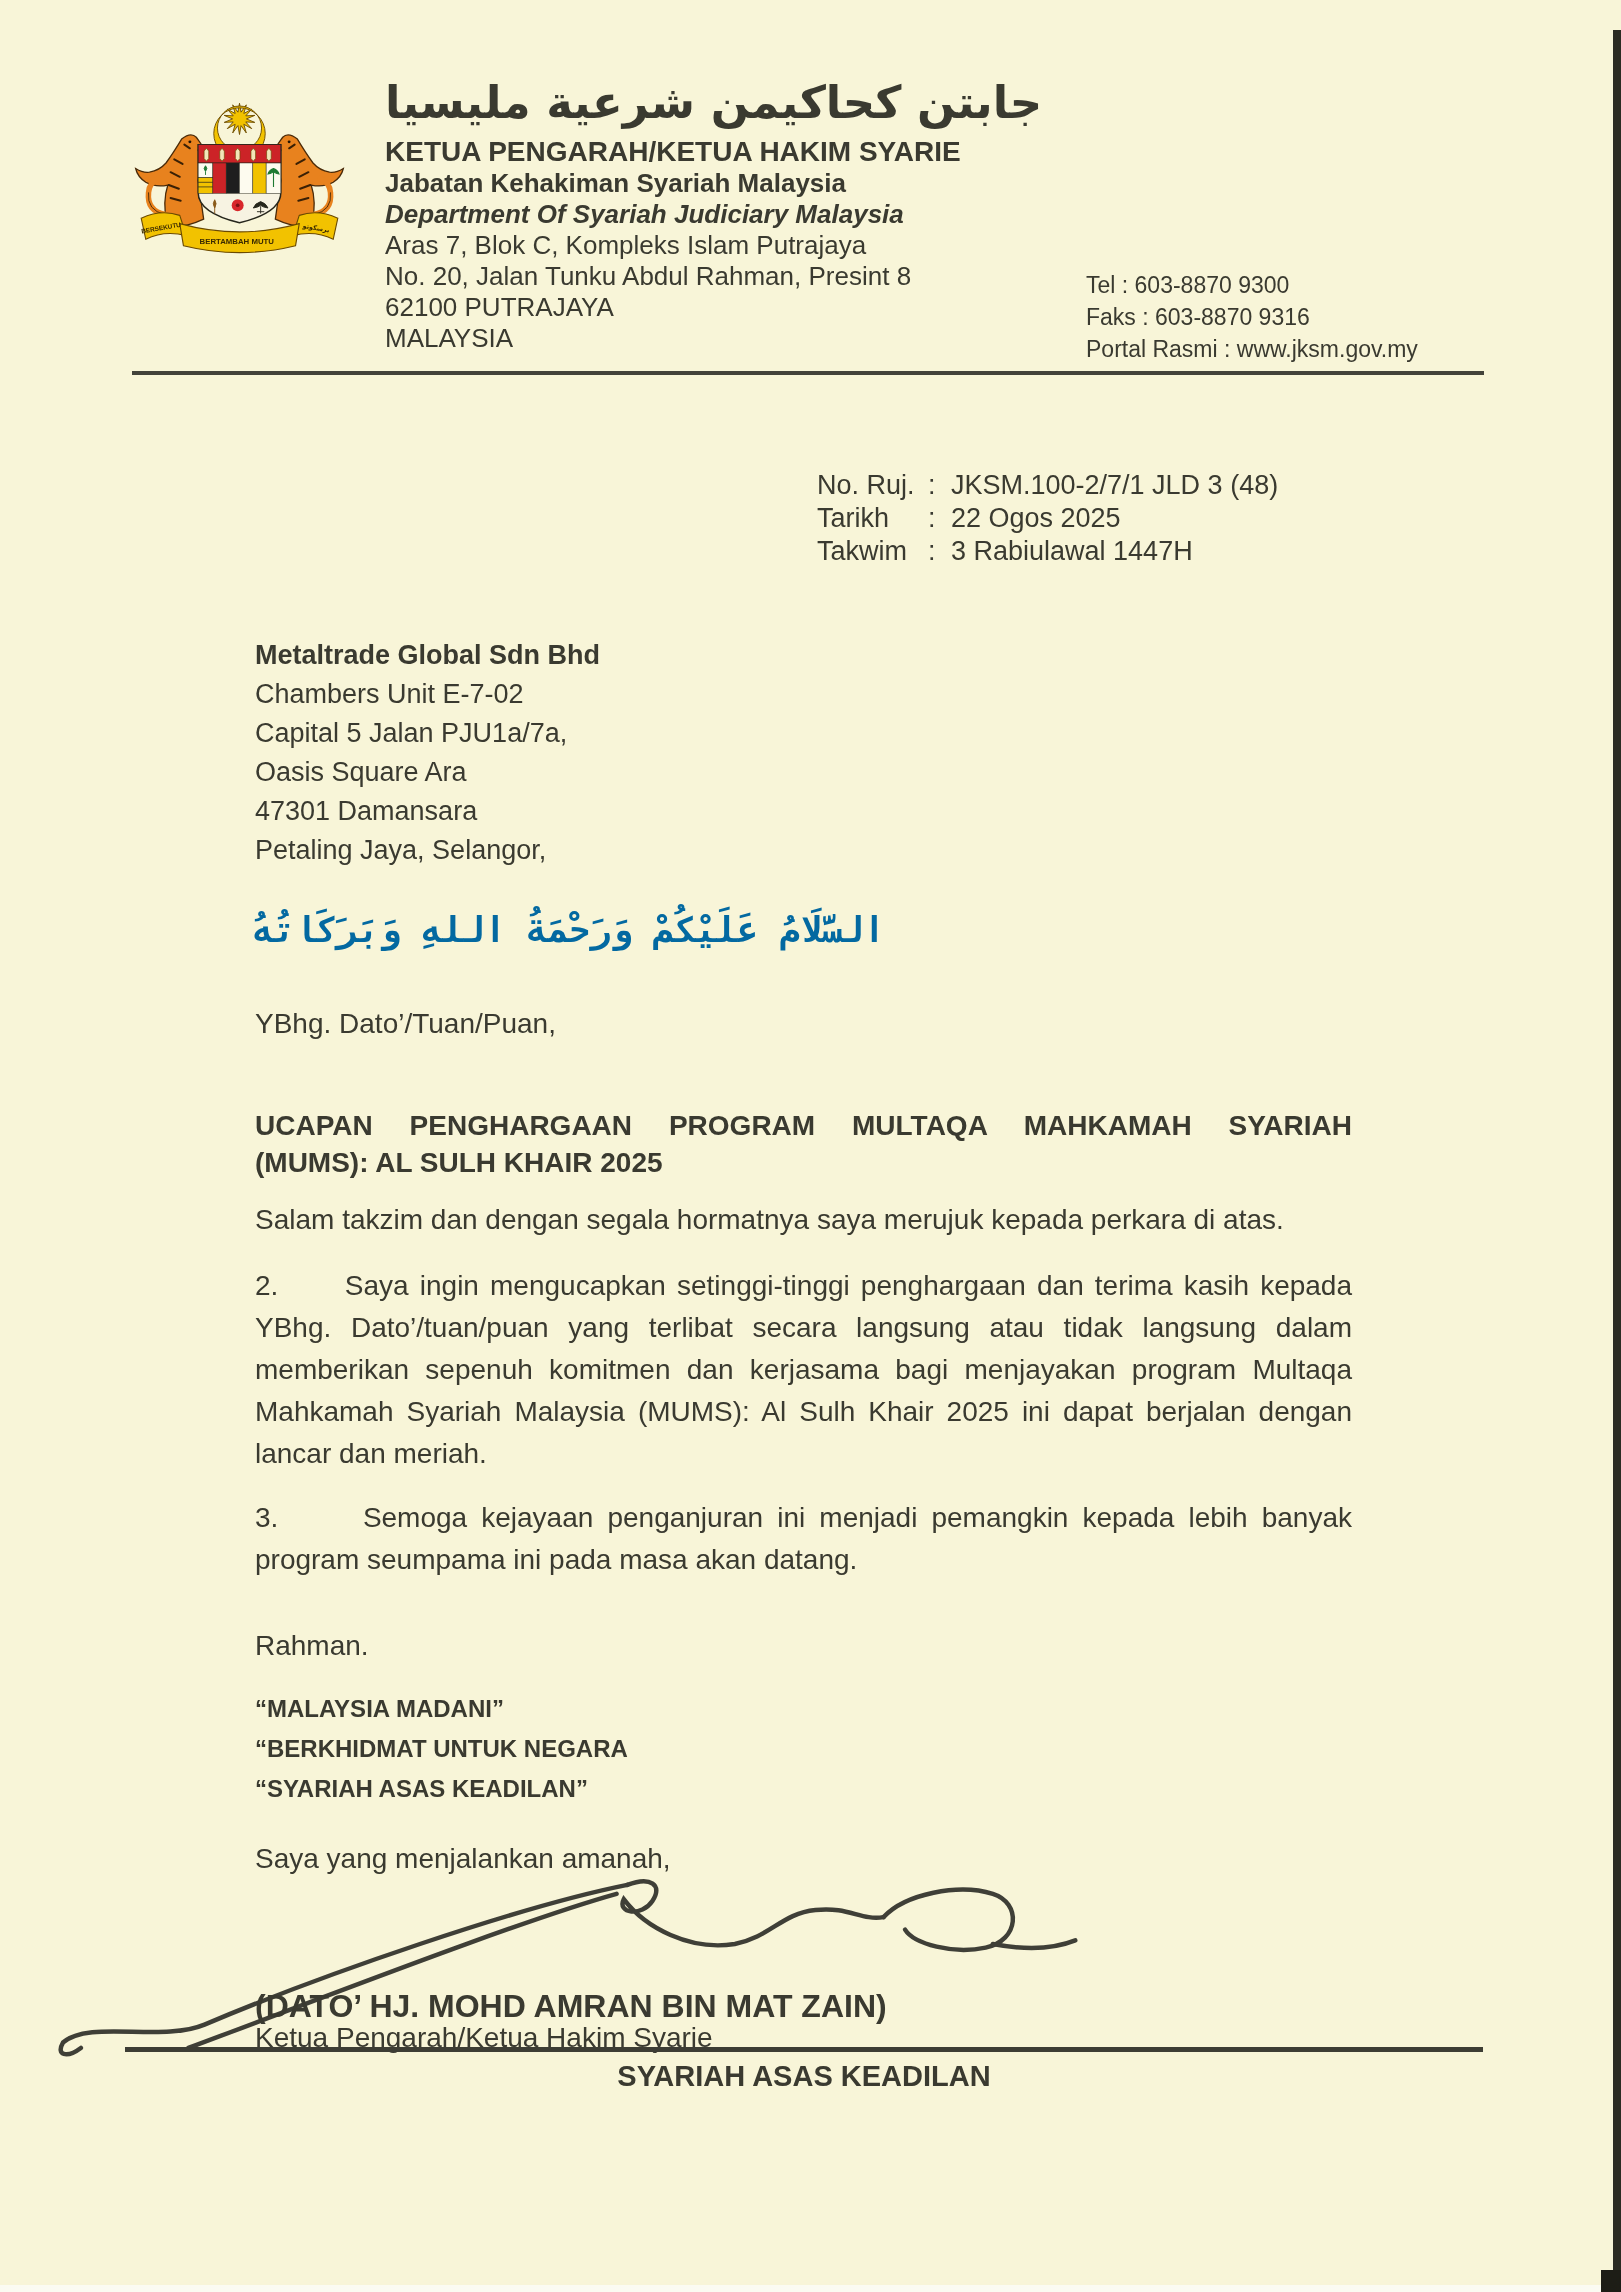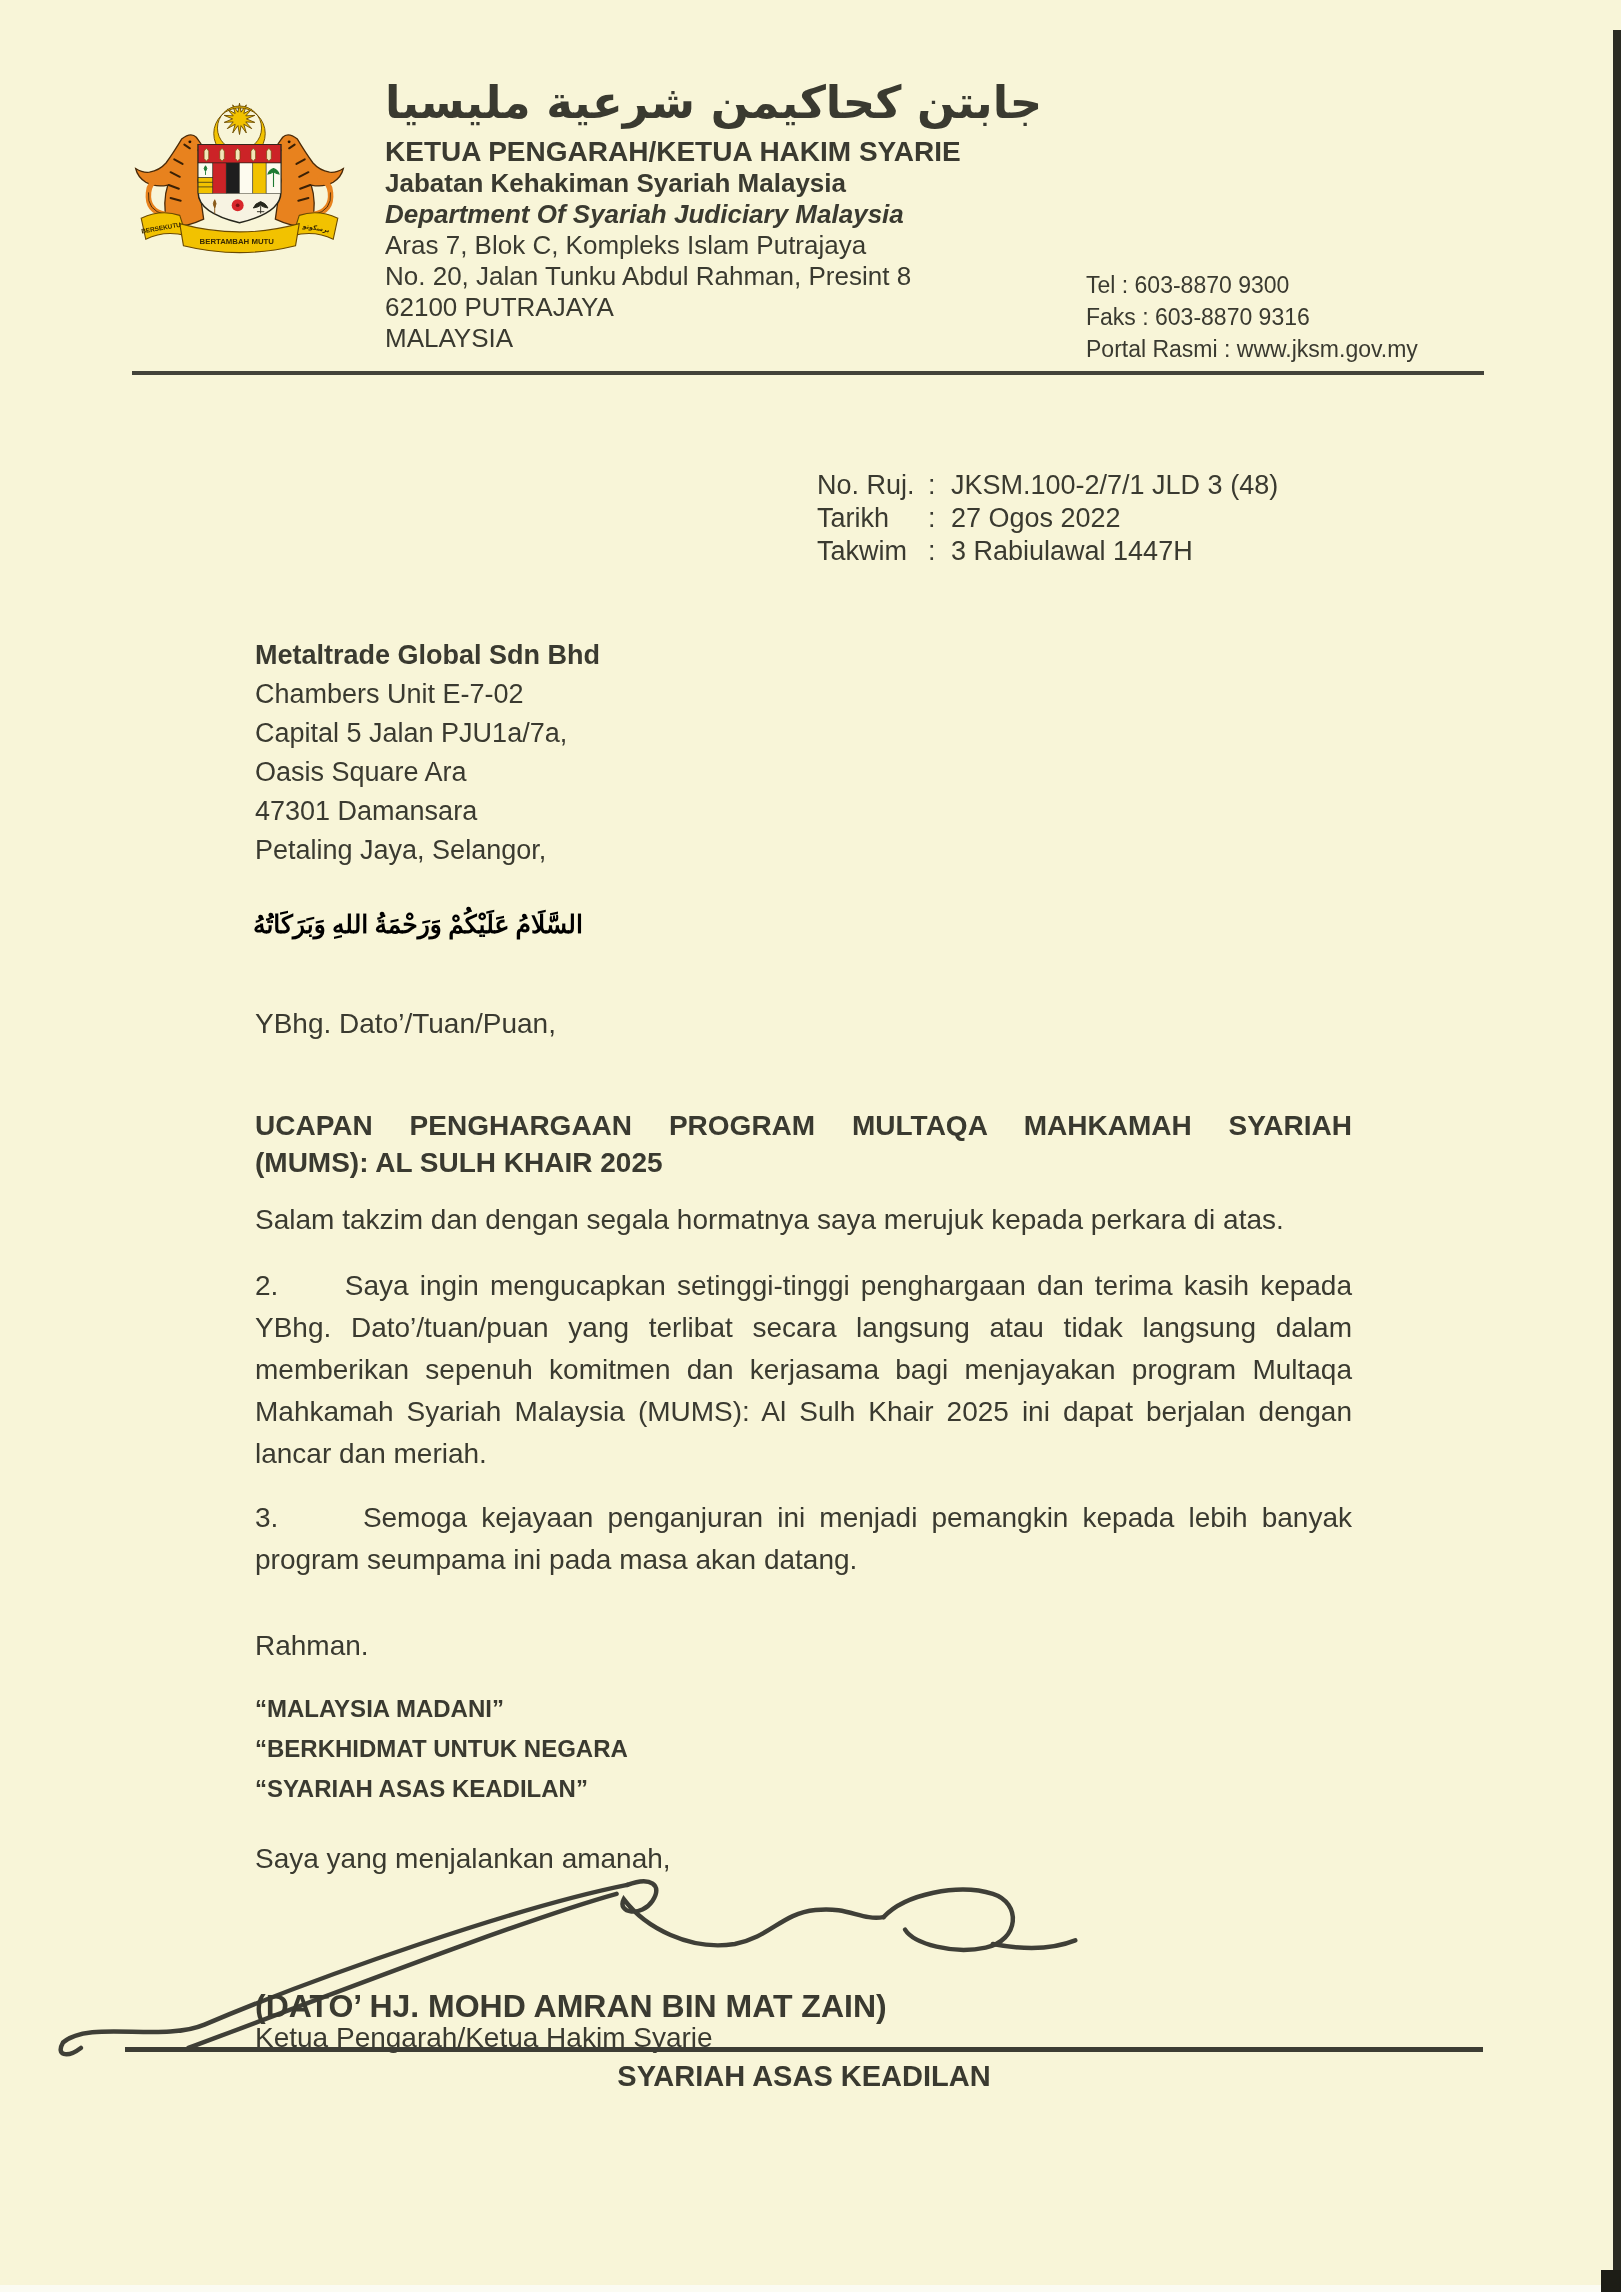--- a/index.html
+++ b/index.html
@@ -22,21 +22,21 @@
   .contact{position:absolute;left:1086px;top:269px;font-size:23px;line-height:32px;}
   .header-divider{position:absolute;left:132px;top:371px;width:1352px;height:3.6px;background:#43433a;}
   
   .ref-block{position:absolute;left:817px;top:469px;font-size:27px;line-height:33px;}
   .ref-row .ref-label{display:inline-block;width:111px;}
   .ref-row .ref-sep{display:inline-block;width:23px;}
   
   .recipient{position:absolute;left:255px;top:636px;font-size:27px;line-height:39px;}
   .recipient .r-name{font-weight:bold;}
   
-  .salam-arabic{position:absolute;left:253px;top:910px;font-family:Liberation Serif, serif;font-size:25px;font-weight:bold;direction:rtl;color:#000000;}
+  .salam-arabic{position:absolute;left:253px;top:910px;font-family:Liberation Mono, monospace;font-size:35px;font-weight:bold;direction:rtl;color:#0369a1;}
   .salutation{position:absolute;left:255px;top:1008px;font-size:28px;}
   
   .subject{position:absolute;left:255px;top:1107px;width:1097px;font-size:28px;font-weight:bold;line-height:37px;}
   .subject .l1{text-align:justify;text-align-last:justify;}
   
   .opening{position:absolute;left:255px;top:1204px;font-size:28px;}
   .para{position:absolute;left:255px;width:1097px;font-size:28px;line-height:42px;text-align:justify;}
   .para2{top:1265px;}
   .para3{top:1497px;}
   .sekian{position:absolute;left:255px;top:1630px;font-size:28px;}
@@ -150,21 +150,21 @@
     <div>Portal Rasmi : www.jksm.gov.my</div>
   </div>
 
   <div class="header-divider"></div>
 
   <div class="ref-block">
     <div class="ref-row">
       <span class="ref-label">No. Ruj.</span><span class="ref-sep">:</span><span>JKSM.100-2/7/1 JLD 3 (48)</span>
     </div>
     <div class="ref-row">
-      <span class="ref-label">Tarikh</span><span class="ref-sep">:</span><span>27 Ogos 2022</span>
+      <span class="ref-label">Tarikh</span><span class="ref-sep">:</span><span>22 Ogos 2025</span>
     </div>
     <div class="ref-row">
       <span class="ref-label">Takwim</span><span class="ref-sep">:</span><span>3 Rabiulawal 1447H</span>
     </div>
   </div>
 
   <div class="recipient">
     <div class="r-name">Metaltrade Global Sdn Bhd</div>
     <div>Chambers Unit E-7-02</div>
     <div>Capital 5 Jalan PJU1a/7a,</div>

